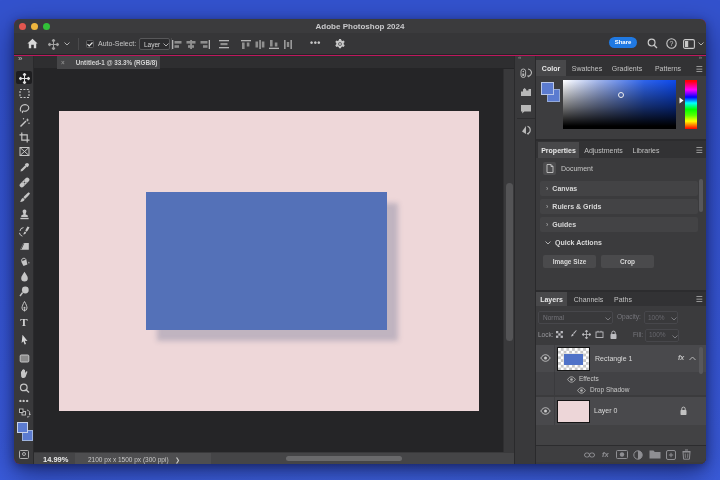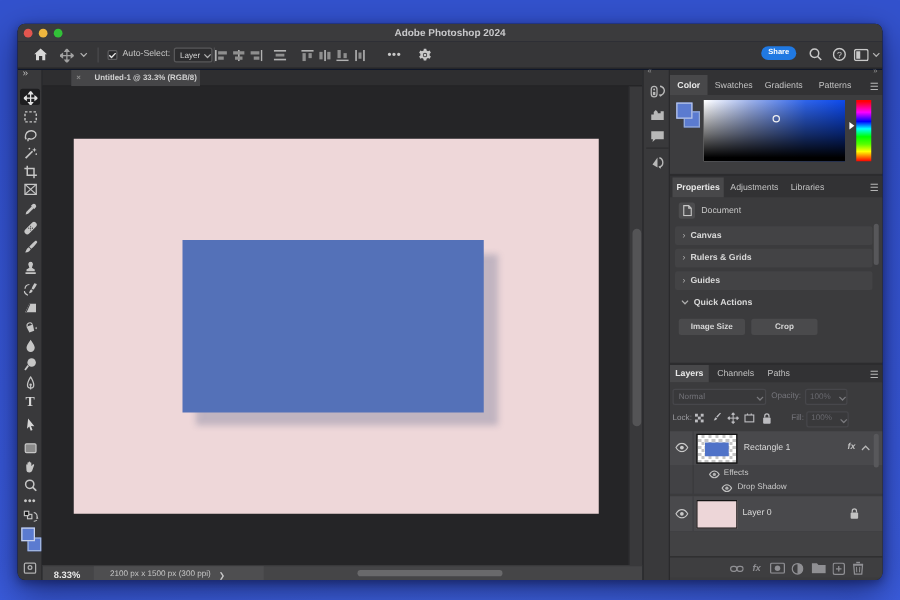--- a/index.html
+++ b/index.html
@@ -4,21 +4,21 @@
 <style>
   * { margin:0; padding:0; box-sizing:border-box; }
   html,body { width:720px; height:480px; overflow:hidden; }
   body {
     font-family:"Liberation Sans", sans-serif;
     background: radial-gradient(135% 100% at 52% 110%, #4268e8 0%, #3858d8 50%, #3352cd 100%);
   }
   .abs { position:absolute; }
   #win {
     position:absolute; left:14px; top:19px; width:692px; height:445px;
-    border-radius:6px; background:#0f172a; overflow:hidden;
+    border-radius:6px; background:#be185d; overflow:hidden;
     box-shadow: 0 10px 28px rgba(0,0,30,0.5), 0 2px 8px rgba(0,0,30,0.35);
   }
   
   #titlebar { position:absolute; left:0; top:0; width:692px; height:14px; background:#3b3b3d; }
   .tl { position:absolute; top:4px; width:7px; height:7px; border-radius:50%; }
   #title { position:absolute; top:0; left:0; width:692px; height:14px; line-height:15px;
     text-align:center; font-size:8px; font-weight:bold; color:#c9c9cb; }
   
   #optbar { position:absolute; left:0; top:14px; width:692px; height:22px; background:#363638;
     border-bottom:1px solid #252527; }
@@ -363,21 +363,21 @@
     </div>
     <div id="canvaswrap">
       <div id="pink">
         <div id="bluerect"></div>
       </div>
       <div id="vscroll">
           <div id="vthumb"></div>
         </div>
     </div>
     <div id="statusbar">
-      <div class="optxt" style="left:9px; top:2px; color:#ececec; font-weight:bold; font-size:7.5px;">8.33%</div>
+      <div class="optxt" style="left:9px; top:2px; color:#ececec; font-weight:bold; font-size:7.5px;">14.99%</div>
       <div class="abs" style="left:41px; top:0px; width:136px; height:12px; background:#4e4e50;"></div>
       <div class="optxt" style="left:54px; top:3px; font-size:6.5px; color:#c8c8c8;">2100 px x 1500 px (300 ppi)</div>
       <div class="optxt" style="left:141px; top:3px; font-size:6px; color:#c8c8c8;">❯</div>
       <div id="hthumb"></div>
     </div>
   </div>
 
   <div id="iconstrip">
     <div class="abs" style="left:3px;top:-2px;color:#909090;font-size:6px;">«</div>
 

